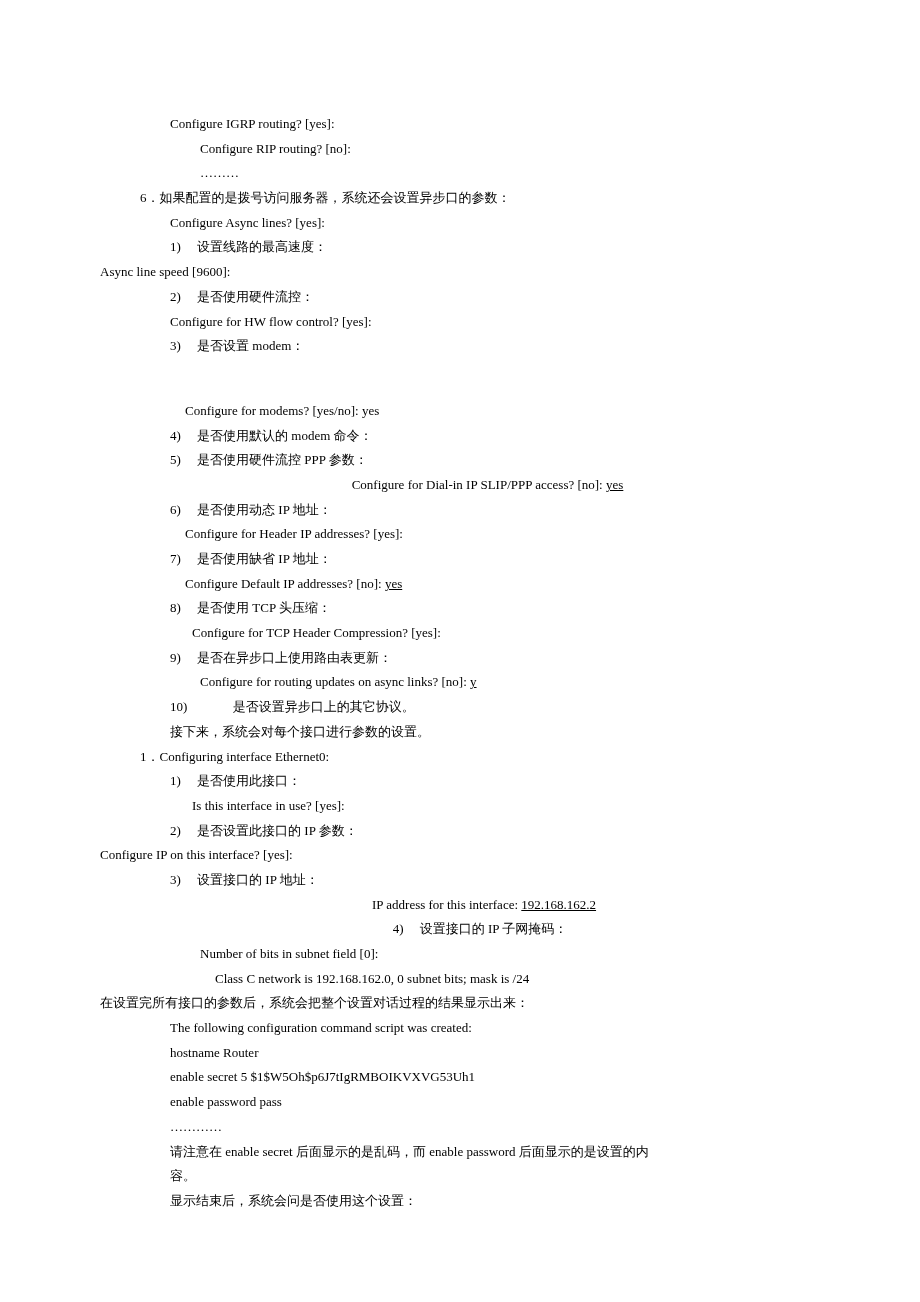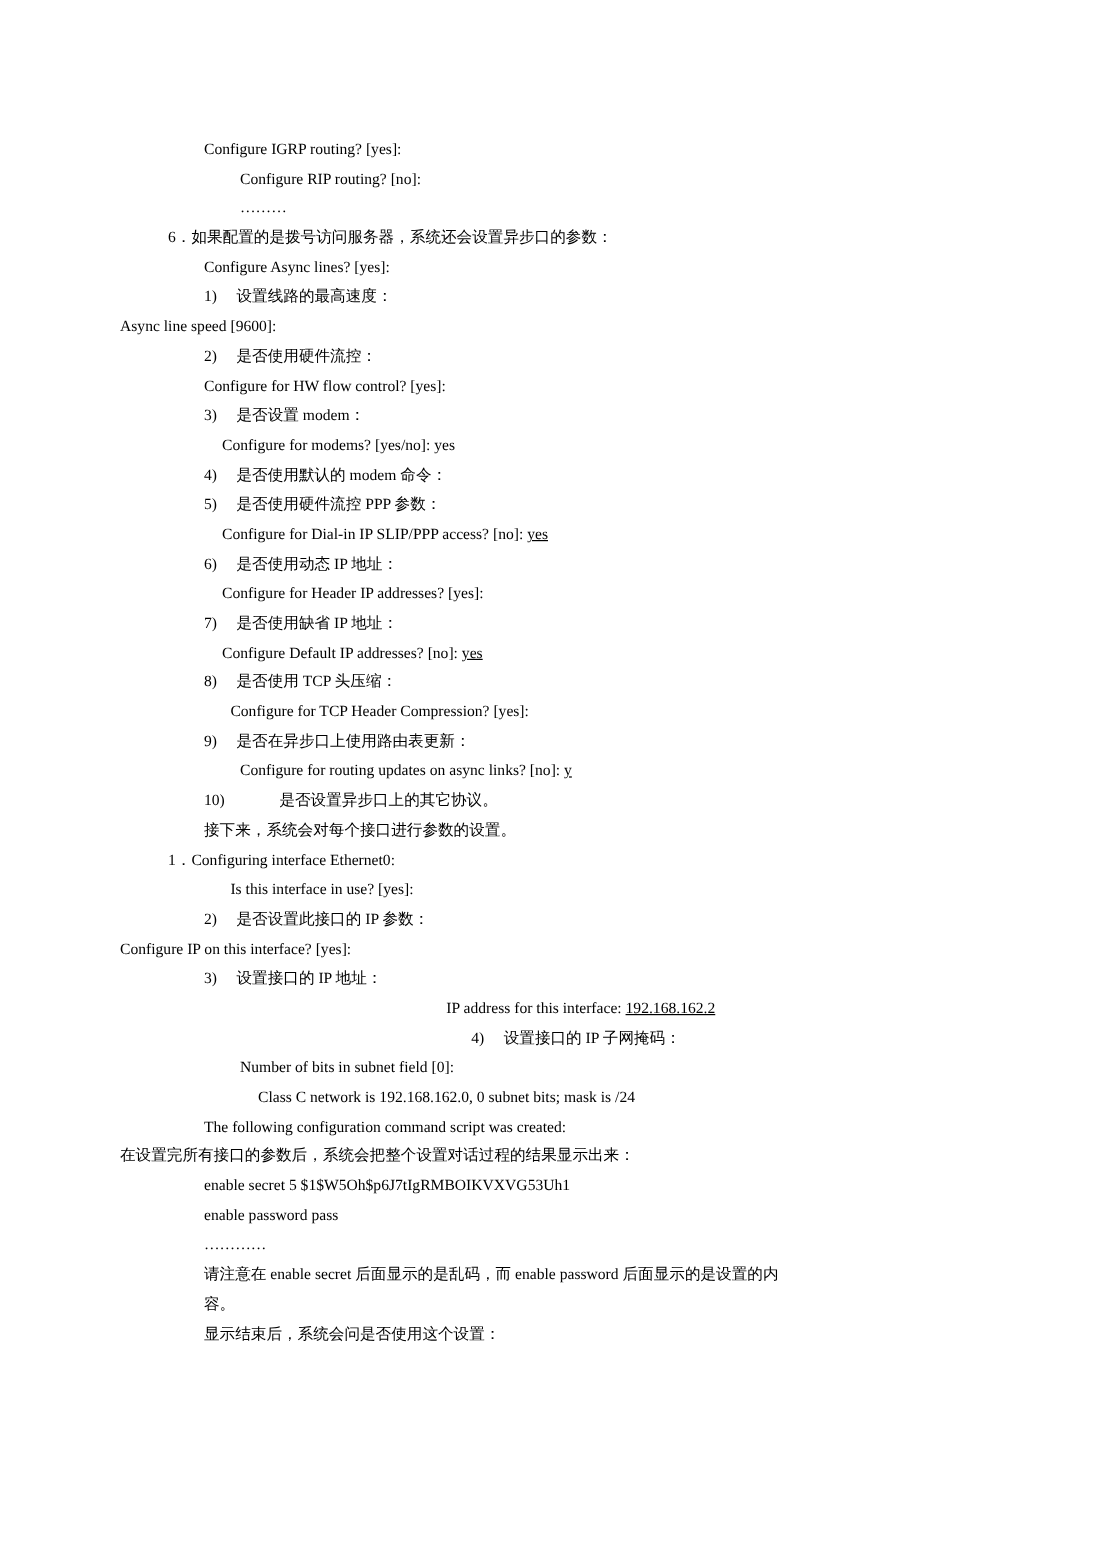--- a/index.html
+++ b/index.html
@@ -27,44 +27,46 @@
     <div class="line" style="padding-left: 70px;"><span>Configure IGRP routing? [yes]:</span></div>
     <div class="line" style="padding-left: 100px;"><span>Configure RIP routing? [no]:</span></div>
     <div class="line" style="padding-left: 100px;"><span>………</span></div>
     <div class="line" style="padding-left: 40px;"><span>6．如果配置的是拨号访问服务器，系统还会设置异步口的参数：</span></div>
     <div class="line" style="padding-left: 70px;"><span>Configure Async lines? [yes]:</span></div>
     <div class="line" style="padding-left: 70px;"><span>1)</span><span>     </span><span>设置线路的最高速度：</span></div>
     <div class="line" style="margin-left: 0px; padding-left: 0px;"><span>Async line speed [9600]:</span></div>
     <div class="line" style="padding-left: 70px;"><span>2)</span><span>     </span><span>是否使用硬件流控：</span></div>
     <div class="line" style="padding-left: 70px;"><span>Configure for HW flow control? [yes]:</span></div>
     <div class="line" style="padding-left: 70px;"><span>3)</span><span>     </span><span>是否设置 modem：</span></div>
-    <div class="line" style="padding-left: 85px;"><span>Configure for modems? [yes/no]: yes</span></div>
+    <div class="line" style="padding-left: 85px; margin-top: 40px;"><span>Configure for modems? [yes/no]: yes</span></div>
     <div class="line" style="padding-left: 70px;"><span>4)</span><span>     </span><span>是否使用默认的 modem 命令：</span></div>
     <div class="line" style="padding-left: 70px;"><span>5)</span><span>     </span><span>是否使用硬件流控 PPP 参数：</span></div>
-    <div class="line" style="padding-left: 85px;"><span>Configure for Dial-in IP SLIP/PPP access? [no]: </span><span class="u">yes</span></div>
+    <div class="line" style="padding-left: 85px; text-align: center;"><span>Configure for Dial-in IP SLIP/PPP access? [no]: </span><span class="u">yes</span></div>
     <div class="line" style="padding-left: 70px;"><span>6)</span><span>     </span><span>是否使用动态 IP 地址：</span></div>
     <div class="line" style="padding-left: 85px;"><span>Configure for Header IP addresses? [yes]:</span></div>
     <div class="line" style="padding-left: 70px;"><span>7)</span><span>     </span><span>是否使用缺省 IP 地址：</span></div>
     <div class="line" style="padding-left: 85px;"><span>Configure Default IP addresses? [no]: </span><span class="u">yes</span></div>
     <div class="line" style="padding-left: 70px;"><span>8)</span><span>     </span><span>是否使用 TCP 头压缩：</span></div>
     <div class="line" style="padding-left: 92px;"><span>Configure for TCP Header Compression? [yes]:</span></div>
     <div class="line" style="padding-left: 70px;"><span>9)</span><span>     </span><span>是否在异步口上使用路由表更新：</span></div>
     <div class="line" style="padding-left: 100px;"><span>Configure for routing updates on async links? [no]: </span><span class="u">y</span></div>
     <div class="line" style="padding-left: 70px;"><span>10)</span><span>              </span><span>是否设置异步口上的其它协议。</span></div>
     <div class="line" style="padding-left: 70px;"><span>接下来，系统会对每个接口进行参数的设置。</span></div>
     <div class="line" style="padding-left: 40px;"><span>1．Configuring interface Ethernet0:</span></div>
+    <div class="line" style="padding-left: 70px;"><span>1)</span><span>     </span><span>是否使用此接口：</span></div>
     <div class="line" style="padding-left: 92px;"><span>Is this interface in use? [yes]:</span></div>
     <div class="line" style="padding-left: 70px;"><span>2)</span><span>     </span><span>是否设置此接口的 IP 参数：</span></div>
     <div class="line" style="margin-left: 0px; padding-left: 0px;"><span>Configure IP on this interface? [yes]:</span></div>
     <div class="line" style="padding-left: 70px;"><span>3)</span><span>     </span><span>设置接口的 IP 地址：</span></div>
     <div class="line" style="padding-left: 78px; text-align: center;"><span>IP address for this interface: </span><span class="u">192.168.162.2</span></div>
     <div class="line" style="padding-left: 70px; text-align: center;"><span>4)</span><span>     </span><span>设置接口的 IP 子网掩码：</span></div>
     <div class="line" style="padding-left: 100px;"><span>Number of bits in subnet field [0]:</span></div>
     <div class="line" style="padding-left: 115px;"><span>Class C network is 192.168.162.0, 0 subnet bits; mask is /24</span></div>
+    <div class="line" style="margin-left: 0px; padding-left: 0px;"><span>在设置完所有接口的参数后，系统会把整个设置对话过程的结果显示出来：</span></div>
     <div class="line" style="padding-left: 70px;"><span>The following configuration command script was created:</span></div>
-    <div class="line" style="margin-left: 0px; padding-left: 0px;"><span>在设置完所有接口的参数后，系统会把整个设置对话过程的结果显示出来：</span></div>
+    <div class="line" style="padding-left: 70px;"><span>hostname Router</span></div>
     <div class="line" style="padding-left: 70px;"><span>enable secret 5 $1$W5Oh$p6J7tIgRMBOIKVXVG53Uh1</span></div>
     <div class="line" style="padding-left: 70px;"><span>enable password pass</span></div>
     <div class="line" style="padding-left: 70px;"><span>…………</span></div>
     <div class="line" style="padding-left: 70px;"><span>请注意在 enable secret 后面显示的是乱码，而 enable password 后面显示的是设置的内</span></div>
     <div class="line" style="padding-left: 70px;"><span>容。</span></div>
     <div class="line" style="padding-left: 70px;"><span>显示结束后，系统会问是否使用这个设置：</span></div>
   </div>
 
 </body></html>

